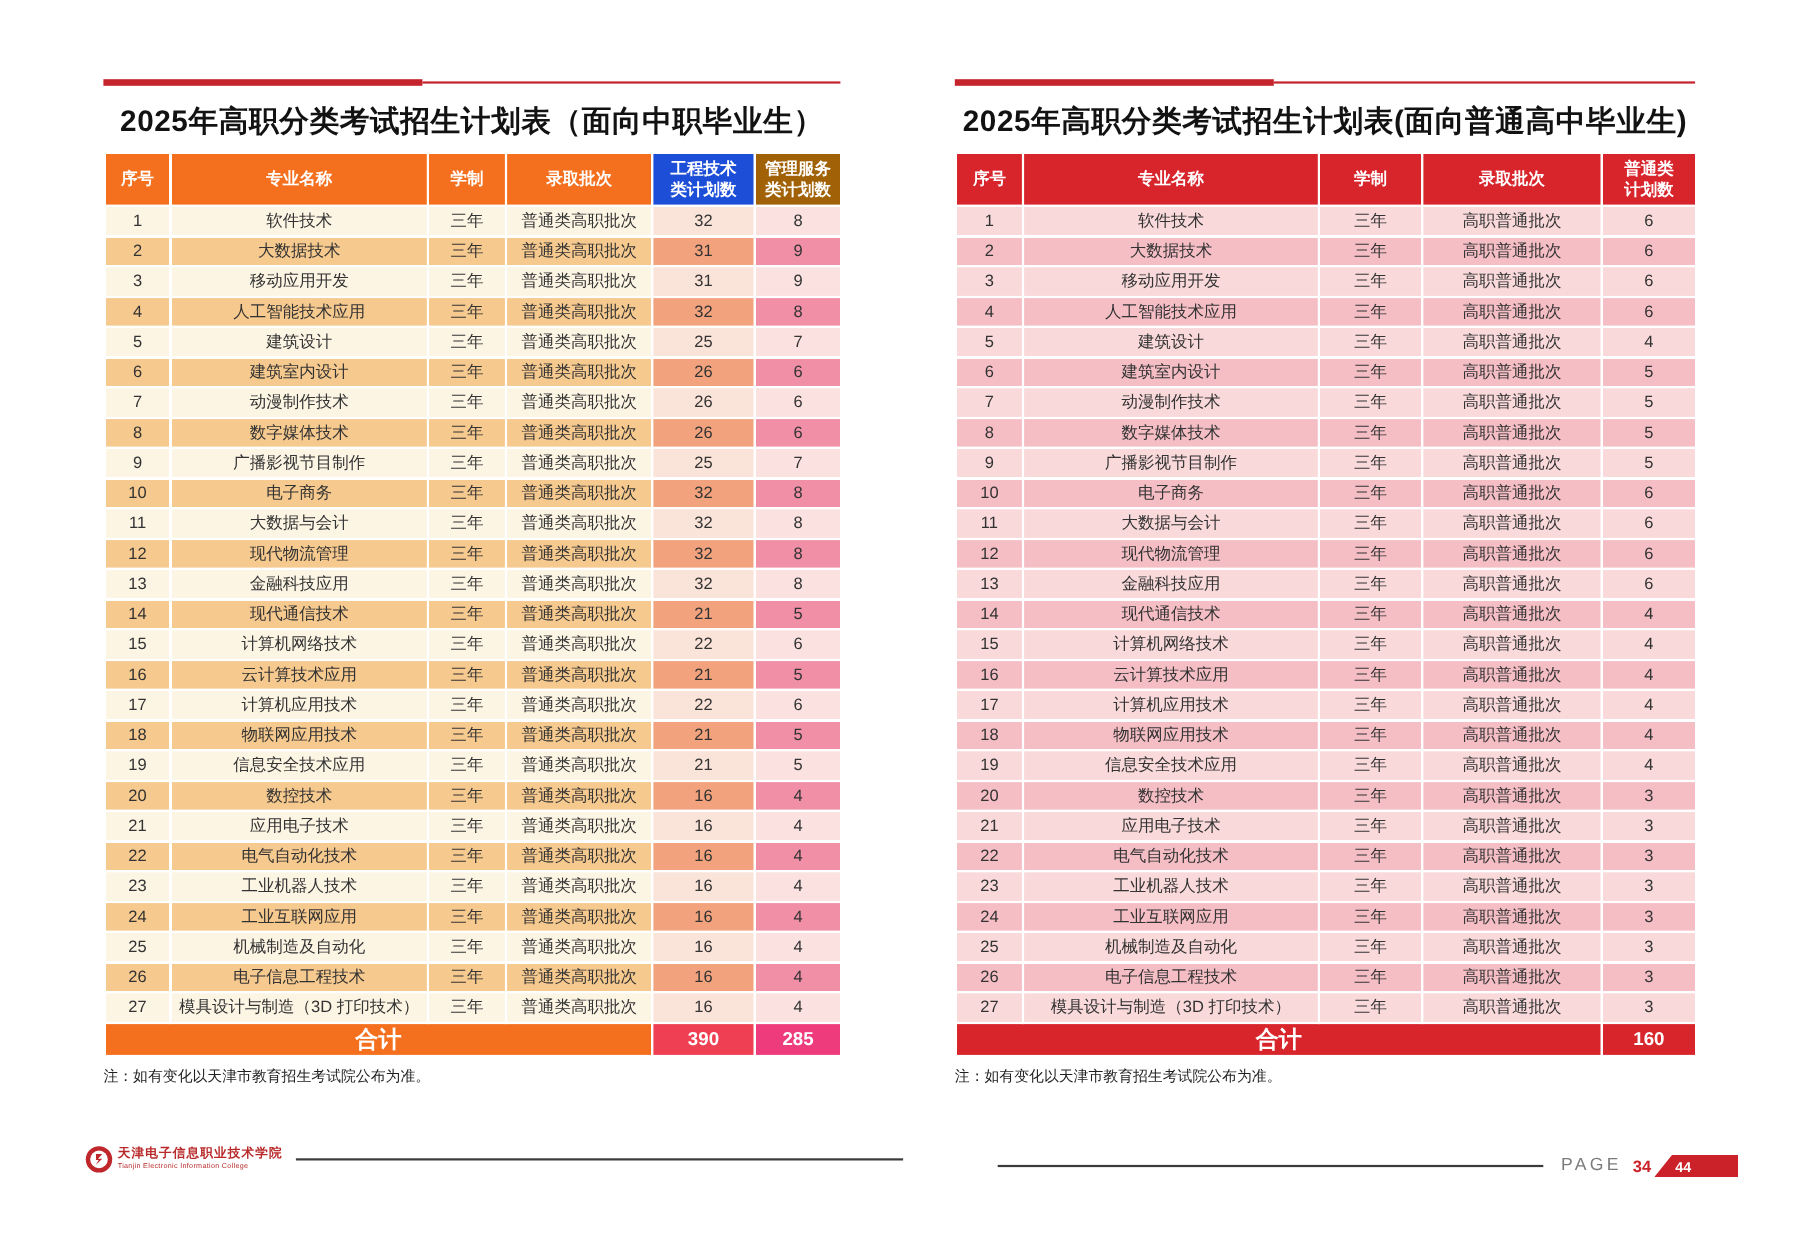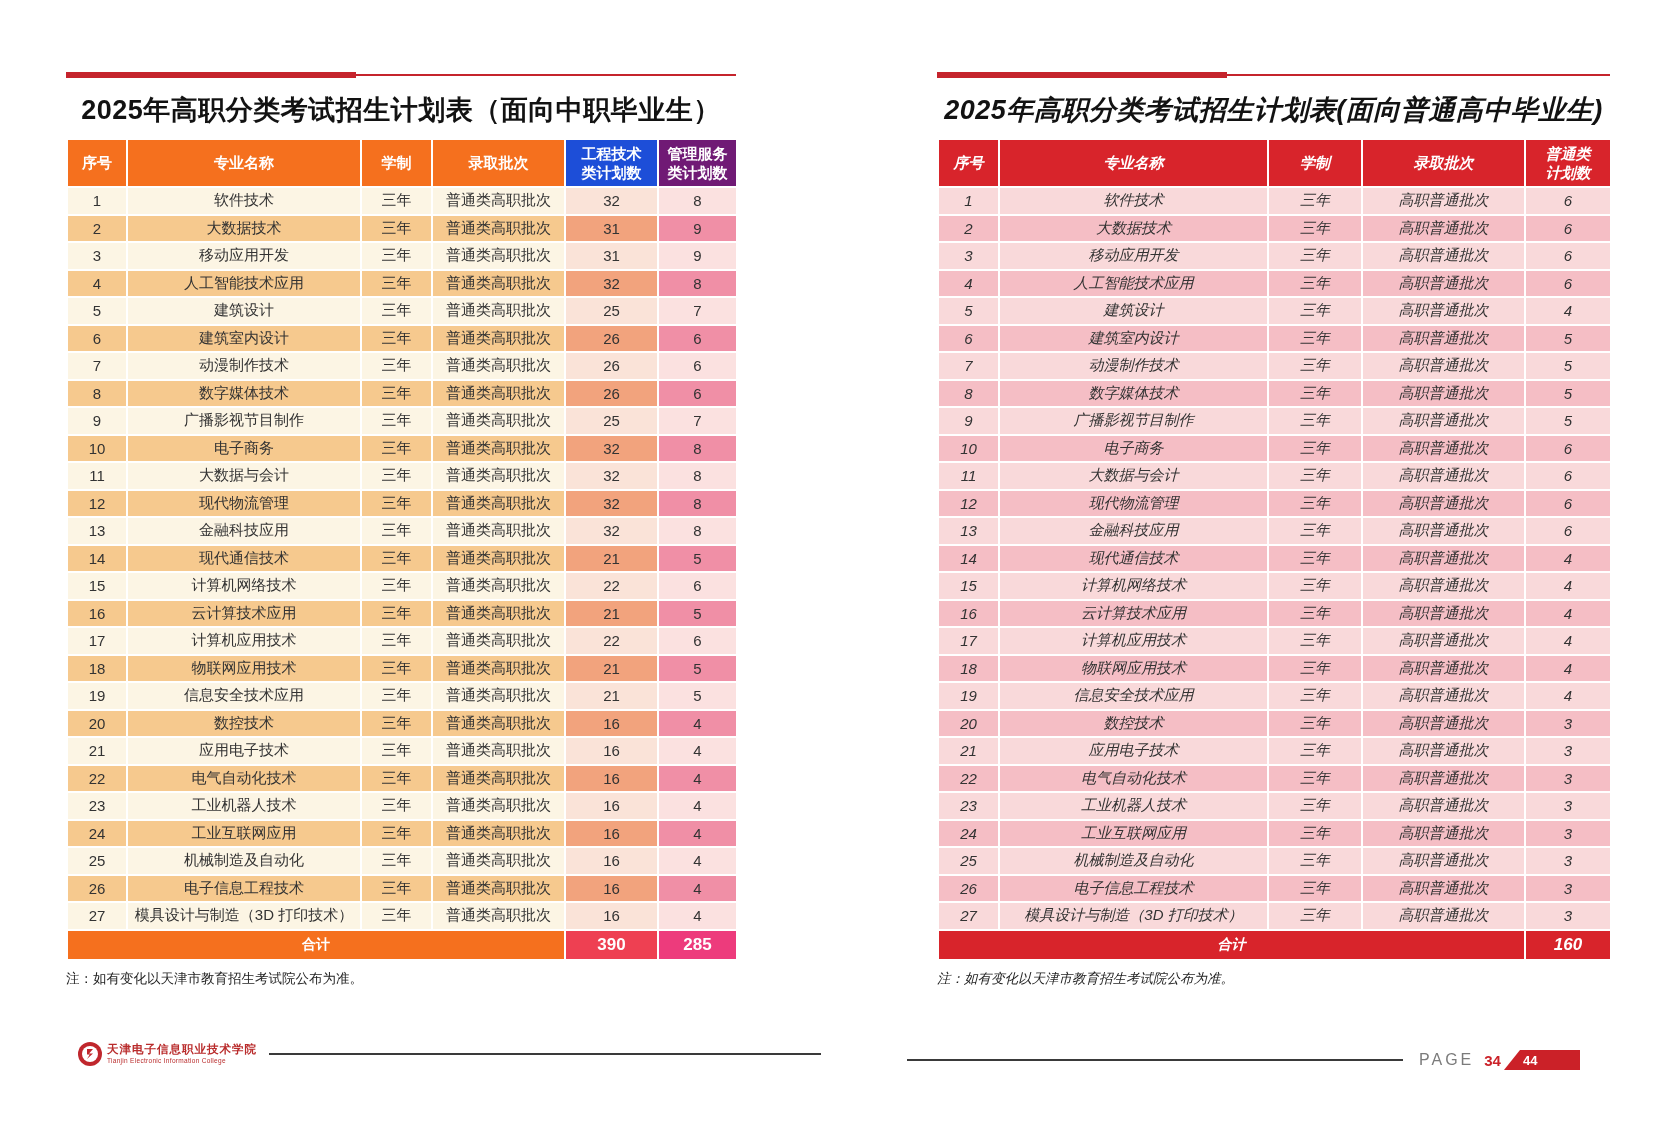--- a/index.html
+++ b/index.html
@@ -1,44 +1,44 @@
 <!DOCTYPE html>
 <html><head>
 <meta charset="utf-8">
 <style>
   html,body { margin:0; padding:0; }
   body {
     width:1654px; height:1122px; background:#ffffff; position:relative;
     font-family:"Liberation Sans", sans-serif; overflow:hidden;
   }
   .panel { position:absolute; top:72px; }
-  #panel-left  { left:66px;  width:670px; }
-  #panel-right { left:937px; width:673px;font-style:italic; }
+  #panel-left  { left:94px;  width:670px; }
+  #panel-right { left:868px; width:673px; }
 
   .toprule { position:relative; height:7px; }
   .toprule .thick { position:absolute; left:0; top:0; width:290px; height:6px; background:#C5242C; }
   .toprule .thin  { position:absolute; left:290px; right:0; top:2px; height:2px; background:#C5242C; }
 
   .panel-title {
     text-align:center; font-size:27px; font-weight:bold; color:#121212;
     margin:13px 0 10px 0; letter-spacing:0.5px; white-space:nowrap;
   }
 
   table { border-collapse:collapse; width:100%; table-layout:fixed; }
   th, td { border:2px solid #ffffff; text-align:center; vertical-align:middle; overflow:hidden; }
   thead th { color:#ffffff; font-size:15px; font-weight:bold; height:46px; line-height:1.3; white-space:pre-line; padding:0; }
   tbody td { font-size:15px; color:#333333; height:25.5px; padding:0; white-space:nowrap; }
   tfoot td { color:#ffffff; font-weight:bold; height:28px; padding:0; }
-  tfoot .total-label { font-size:14px; }
+  tfoot .total-label { font-size:21px; }
   tfoot .total-val   { font-size:17px; }
 
   
   .lt thead th { background:#F5701E; }
   .lt thead th.c4 { background:#1d4ed8; }
-  .lt thead th.c5 { background:#701a75; }
+  .lt thead th.c5 { background:#a16207; }
   .lt tbody tr:nth-child(odd)  td { background:#FCF5E4; }
   .lt tbody tr:nth-child(even) td { background:#F6C98E; }
   .lt tbody tr:nth-child(odd)  td.c4 { background:#FAE3D8; }
   .lt tbody tr:nth-child(even) td.c4 { background:#F2A37D; }
   .lt tbody tr:nth-child(odd)  td.c5 { background:#FBE1E0; }
   .lt tbody tr:nth-child(even) td.c5 { background:#F08FA6; }
   .lt tfoot td { background:#F5701E; }
   .lt tfoot td.c4 { background:#EE4052; }
   .lt tfoot td.c5 { background:#ED3B7C; }
 

